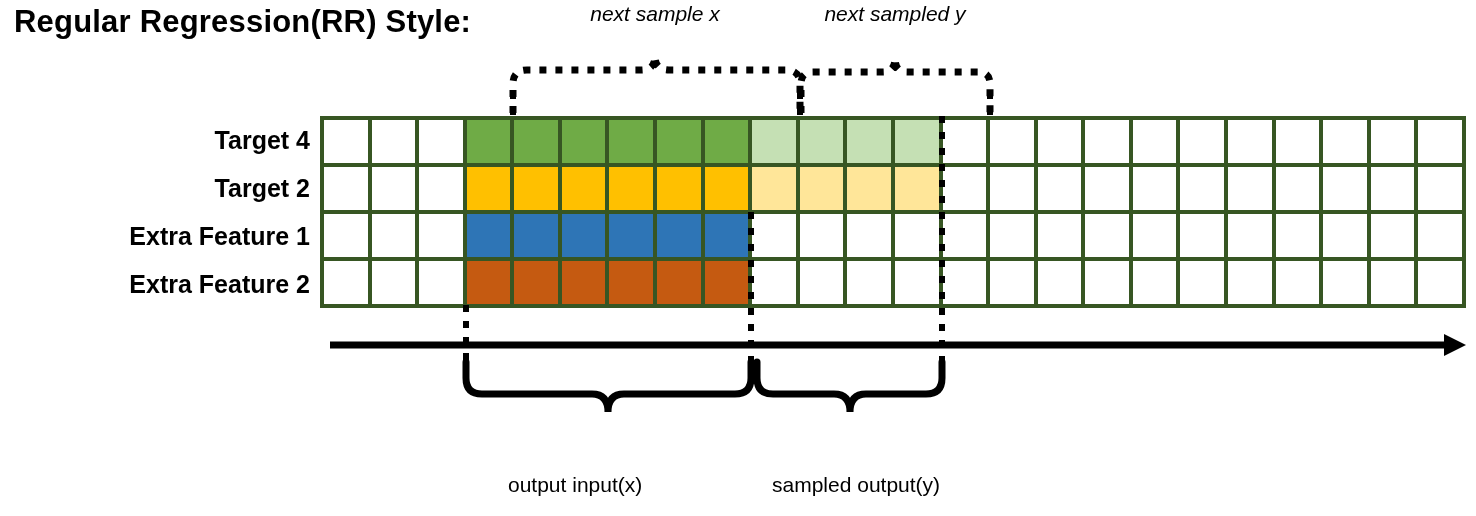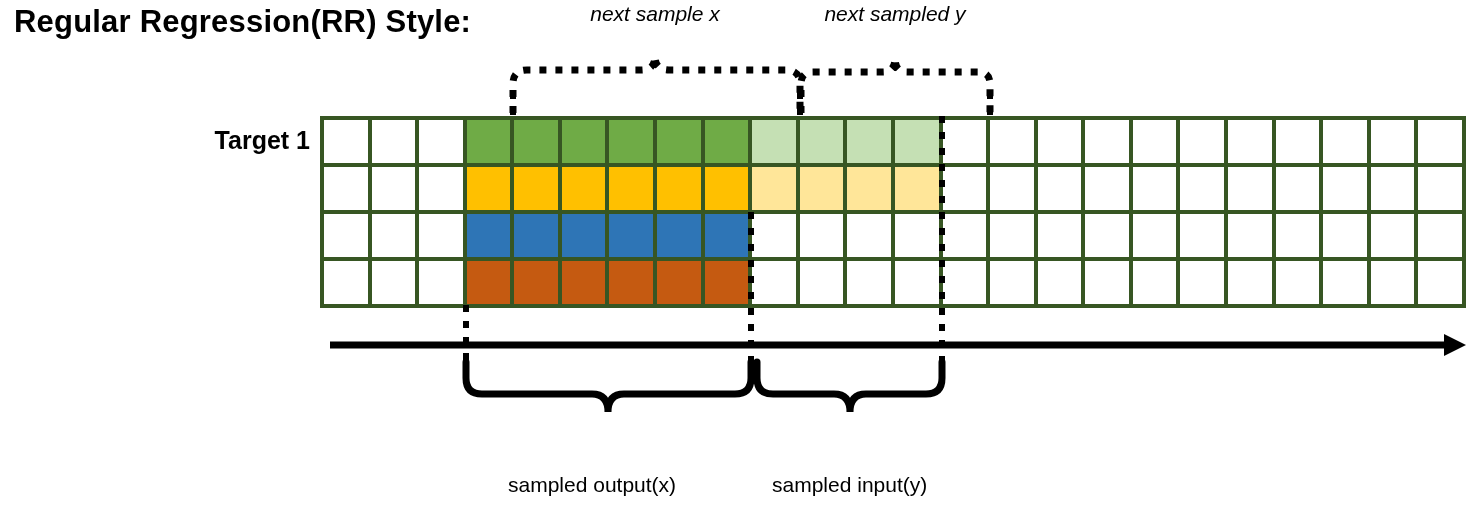--- a/index.html
+++ b/index.html
@@ -44,21 +44,24 @@
 </head>
 <body>
 
 <div id="stage">
 
   <div class="abs toplabel" id="tl-x">next sample x</div>
 
   <div class="abs" id="title">Regular Regression(RR) Style:</div>
   <div class="abs toplabel" id="tl-y">next sampled y</div>
 
-  <div class="abs rowlabel" id="rl0">Target 1</div>
+  <div class="abs rowlabel" id="rl0">Target 4</div>
+  <div class="abs rowlabel" id="rl1">Target 2</div>
+  <div class="abs rowlabel" id="rl2">Extra Feature 1</div>
+  <div class="abs rowlabel" id="rl3">Extra Feature 2</div>
 
 
   <div class="abs" id="grid">
       <div class="cell" style="background: rgb(255, 255, 255);"></div>
       <div class="cell" style="background: rgb(255, 255, 255);"></div>
       <div class="cell" style="background: rgb(255, 255, 255);"></div>
       <div class="cell" style="background: rgb(111, 171, 70);"></div>
       <div class="cell" style="background: rgb(111, 171, 70);"></div>
       <div class="cell" style="background: rgb(111, 171, 70);"></div>
       <div class="cell" style="background: rgb(111, 171, 70);"></div>
@@ -179,24 +182,24 @@
              Q895,72 907,72 L978,72 Q990,72 990,84 L990,113"></path>
 
     <path fill="none" stroke="#000" stroke-width="7" stroke-linecap="round" d="M466,362 L466,378 Q466,394 482,394 L592,394 Q608,394 608,412
              Q608,394 624,394 L735,394 Q751,394 751,378 L751,362"></path>
 
     <path fill="none" stroke="#000" stroke-width="7" stroke-linecap="round" d="M757,362 L757,378 Q757,394 773,394 L834,394 Q850,394 850,412
              Q850,394 866,394 L926,394 Q942,394 942,378 L942,362"></path>
   </svg>
 
   <div class="abs cap" id="cap-x">
-    <div>sampled output(x)</div>
+    <div>output input(x)</div>
     
     
   </div>
 
   <div class="abs cap" id="cap-y">
-    <div>sampled input(y)</div>
+    <div>sampled output(y)</div>
     
     
   </div>
 
 </div>
 
 </body></html>

